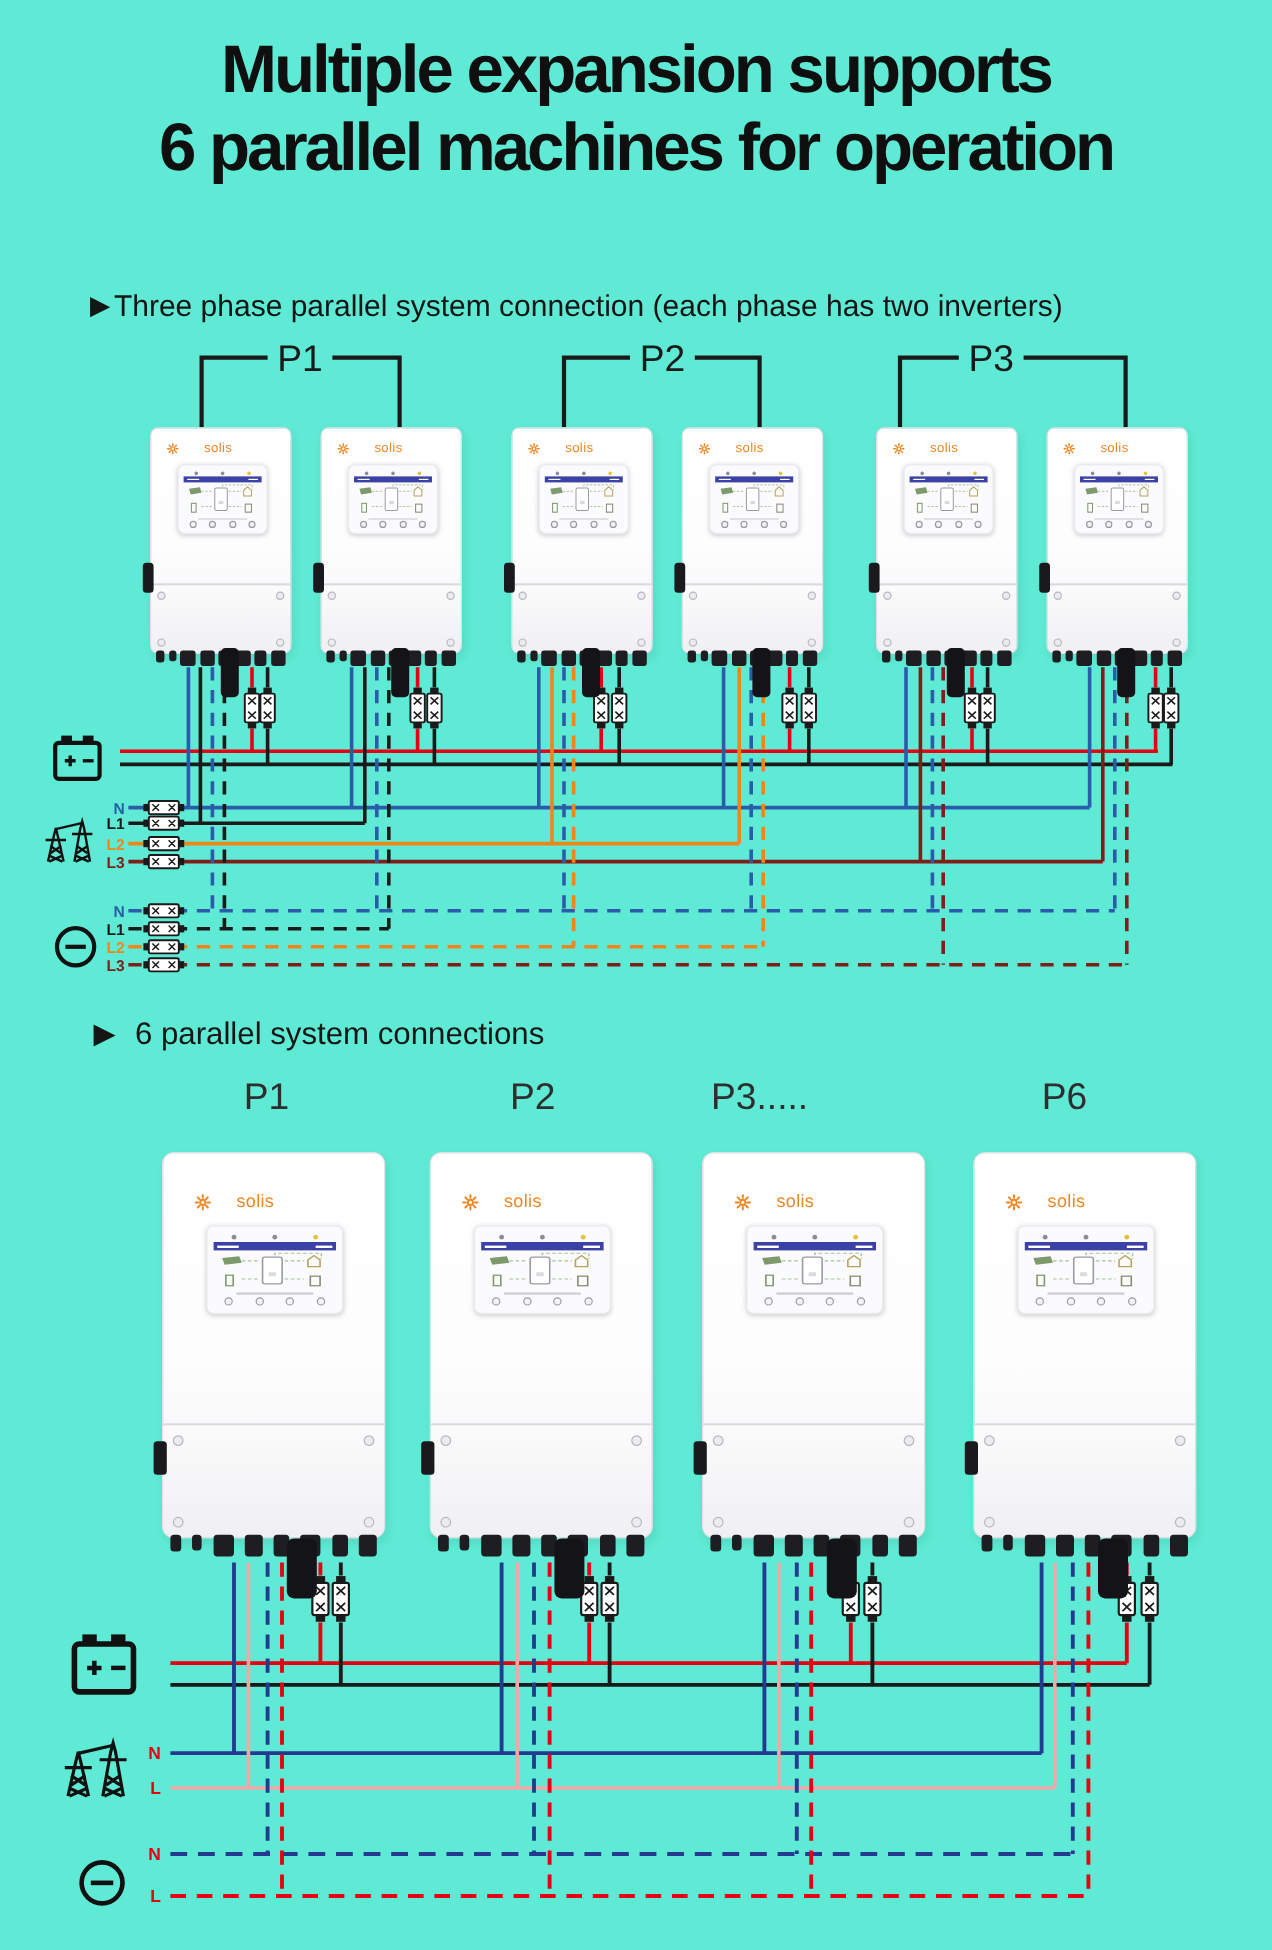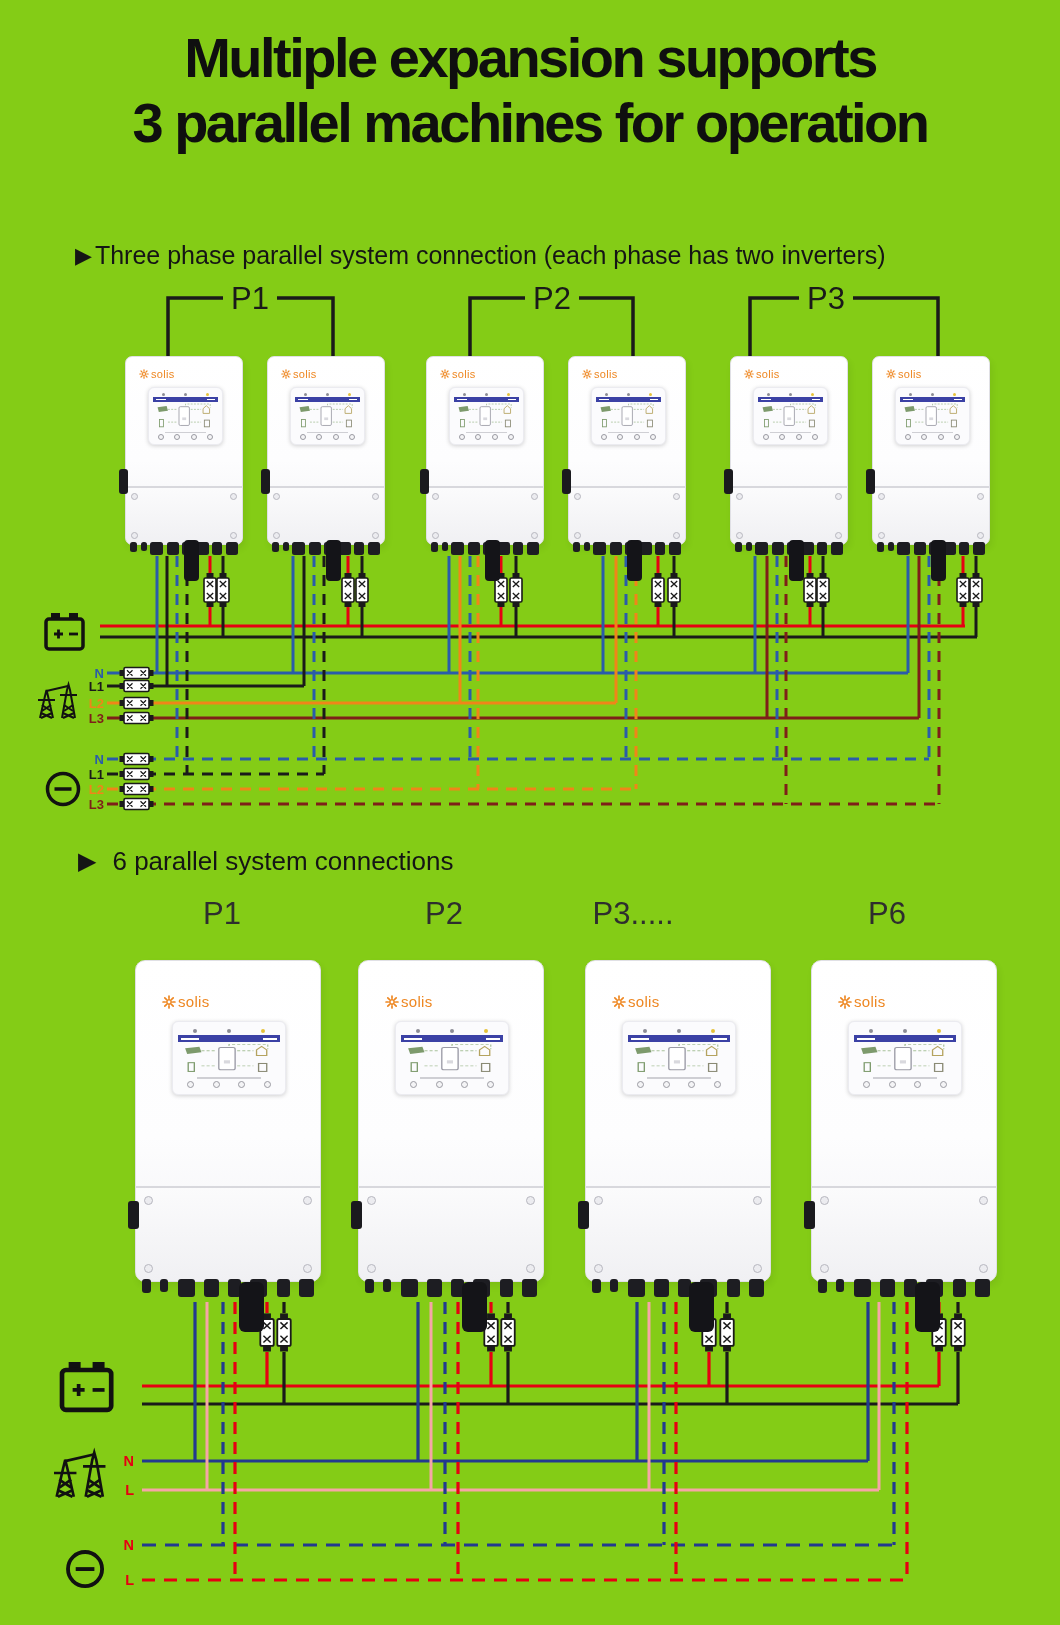--- a/index.html
+++ b/index.html
@@ -1,17 +1,17 @@
 <!DOCTYPE html>
 <html><head>
 <meta charset="utf-8">
 <style>
   html,body{margin:0;padding:0;background:#ffffff;}
   body{font-family:"Liberation Sans", sans-serif; color:#161616;}
-  #canvas{position:relative;width:1060px;height:1625px;background:#84cc16;overflow:hidden;}
+  #canvas{position:relative;width:1060px;height:1625px;background:#5eead4;overflow:hidden;}
 
   
   .title{position:absolute;top:26px;left:0;right:0;text-align:center;
          font-weight:900;font-size:56px;letter-spacing:-2.5px;line-height:1.16;color:#0f0f0f;}
   .sec-head{position:absolute;font-size:25px;color:#151515;white-space:nowrap;}
   #sec1-head{left:75px;top:227px;font-weight:400;margin-top:14px;}
   #sec2-head{left:78px;top:846px;font-size:26px;font-weight:500;text-align:right;}
   .tri{display:inline-block;margin-right:3px;font-size:22px;transform:translateY(-1px);}
   #sec2-head .tri{margin-right:16px;font-size:24px;}
 
@@ -23,21 +23,21 @@
     font-size:31px;font-weight:500;color:#2e2e2e;z-index:3;}
 
   
   #top-invs,#bottom-invs{position:absolute;inset:0;z-index:2;}
 
   
   .inv{position:absolute;}
   .inv .body{position:absolute;left:0;top:0;right:0;
     background:linear-gradient(180deg,#ffffff 0%,#fdfdfe 55%,#f2f2f5 100%);
     border:1px solid #e0e0e5;box-shadow:2px 4px 7px rgba(0,0,0,0.07);}
-  .logo{position:absolute;display:flex;align-items:center;gap:2px;text-align:right;}
+  .logo{position:absolute;display:flex;align-items:center;gap:21px;text-align:right;}
   .logo .lt{color:#ee8722;font-weight:500;letter-spacing:.3px;}
   .screen{position:absolute;background:#fbfbfd;border:1px solid #ebebf0;border-radius:6px;
     box-shadow:0 1px 4px rgba(0,0,0,0.18);box-sizing:border-box;display:flex;flex-direction:column;}
   .inds{display:flex;justify-content:space-around;align-items:center;}
   .inds i{border-radius:50%;background:#8c8c95;}
   .inds i.y{background:#e6c23a;}
   .bar{background:#3b41a5;display:flex;justify-content:space-between;align-items:center;padding:0 3px;}
   .bar i{height:2px;background:#fff;}
   .mini-diag{flex:1;width:100%;}
   .cap{background:#cfcfd4;width:62%;margin:0 auto;}
@@ -109,21 +109,21 @@
   .inv-l .ports i:nth-child(8){width:15px;}
   .inv-l .bigport{left:104px;top:322px;width:25px;height:50px;border-radius:6px;}
 </style>
 </head>
 <body>
 
 <div id="canvas">
 
   <header class="title">
     <div>Multiple expansion supports</div>
-    <div>3 parallel machines for operation</div>
+    <div>6 parallel machines for operation</div>
   </header>
 
   <div id="sec1-head" class="sec-head">
     <span class="tri">▶</span><span>Three phase parallel system connection (each phase has two inverters)</span>
   </div>
   <div id="sec2-head" class="sec-head">
     <span class="tri">▶</span><span>6 parallel system connections</span>
   </div>
 
   <div id="plabels">

